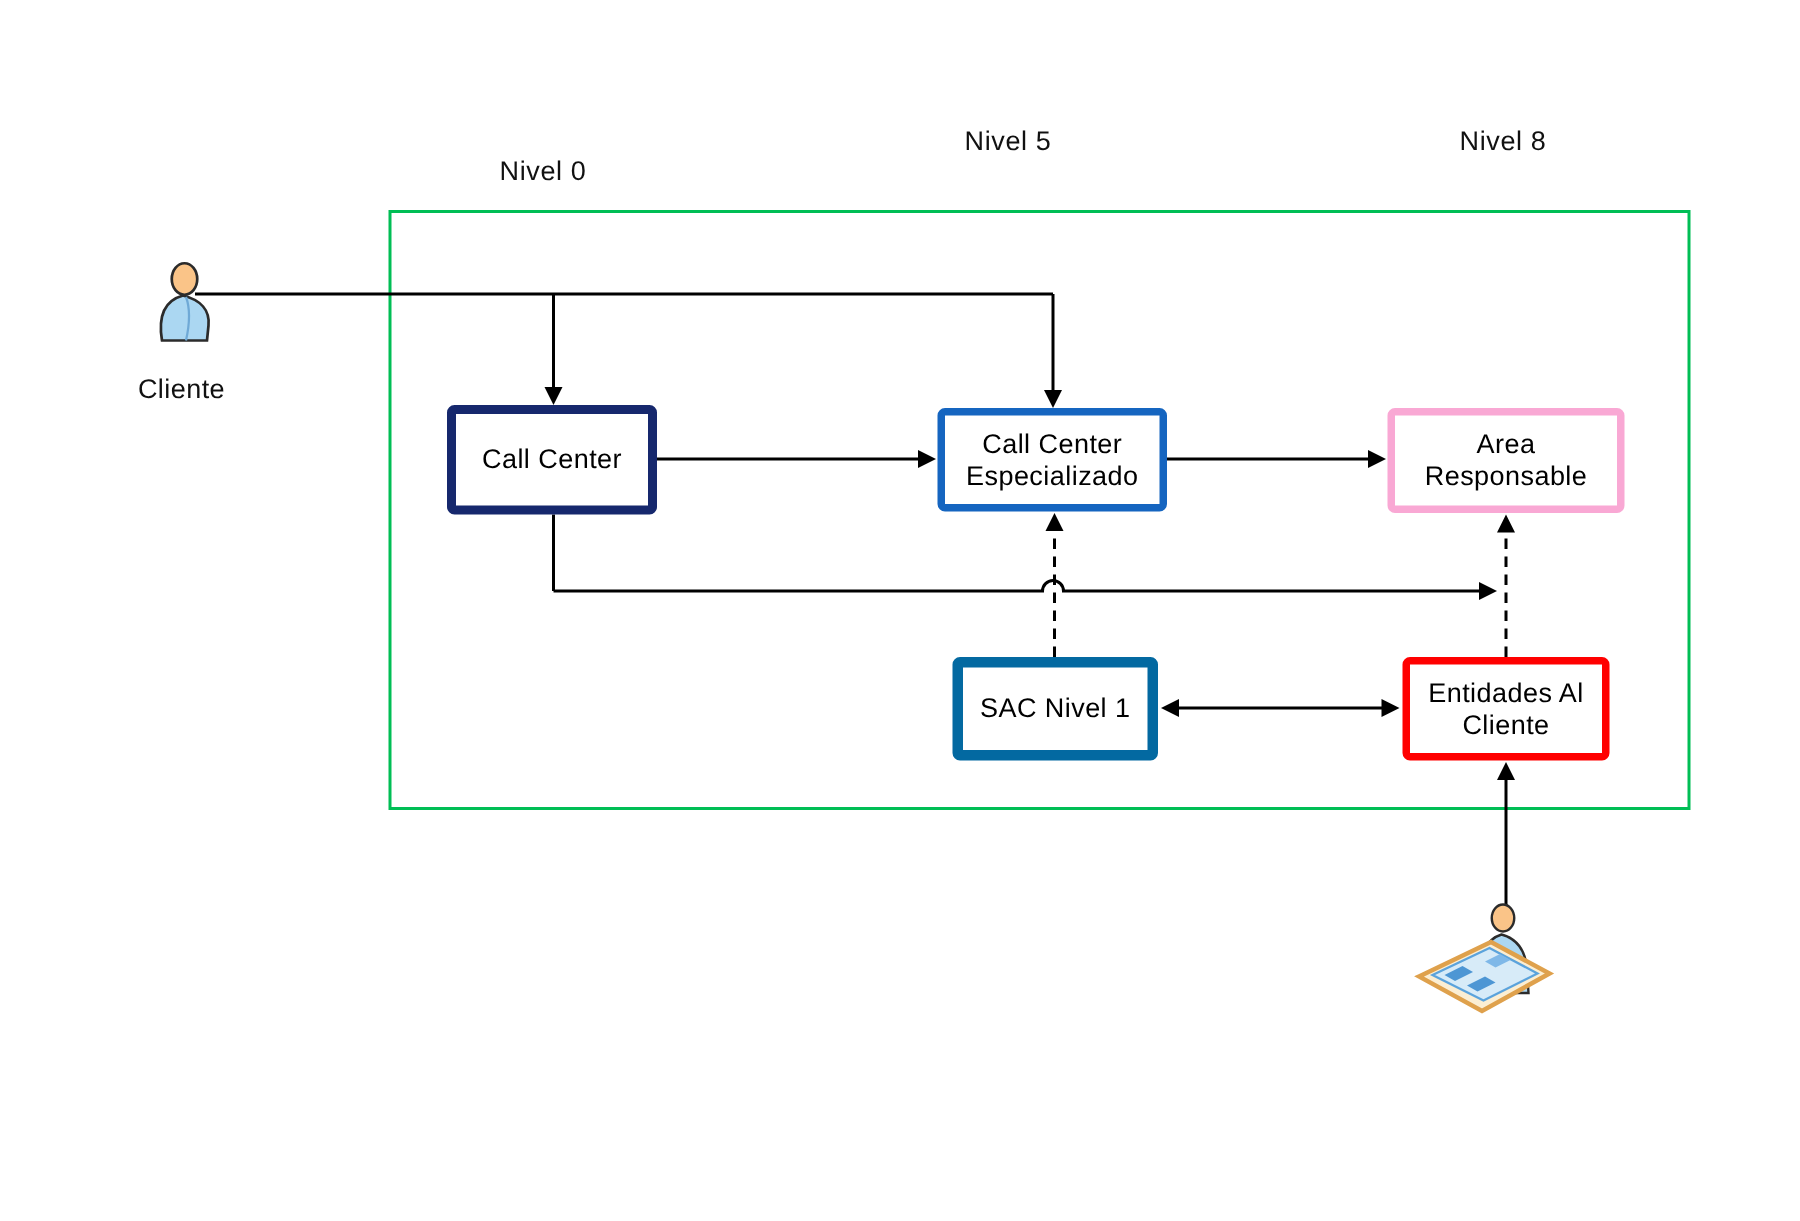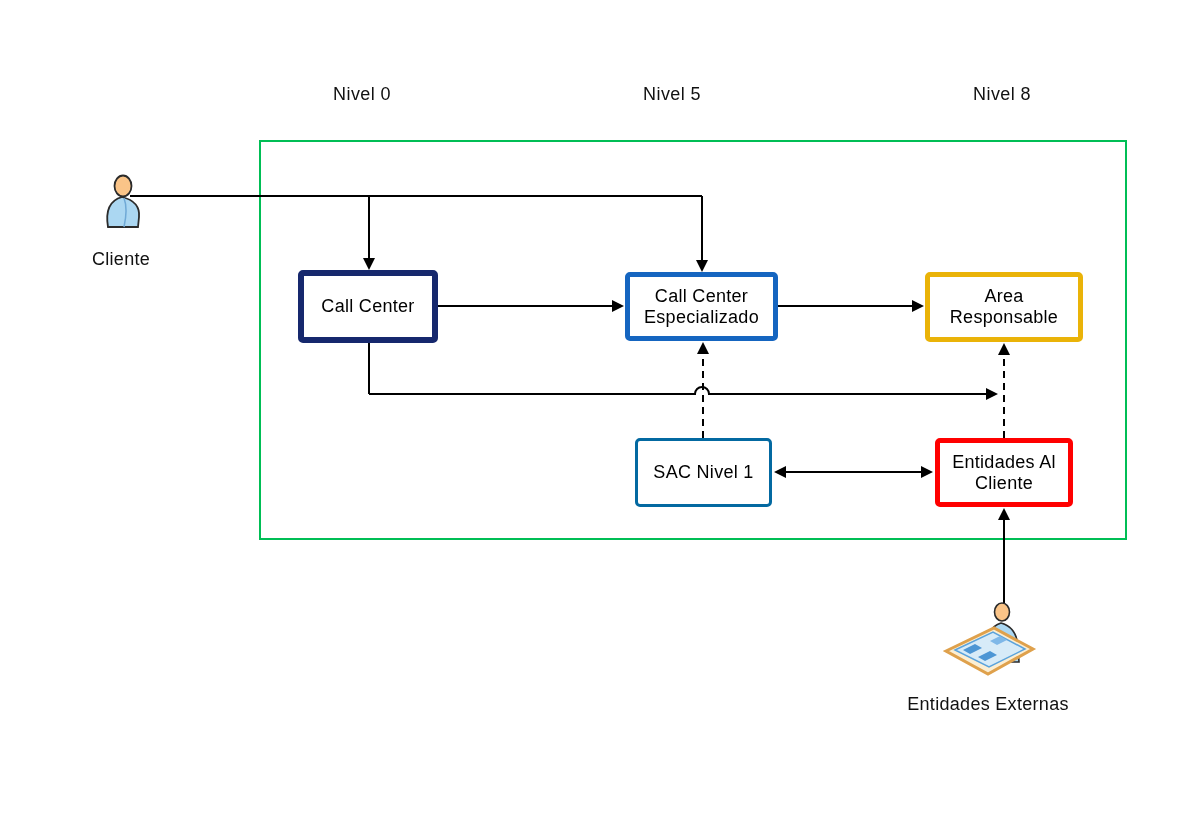--- a/index.html
+++ b/index.html
@@ -13,39 +13,39 @@
   }
   .lines-svg{position:absolute;left:0;top:0;width:1200px;height:814px;}
   .boundary{
     position:absolute;left:259px;top:140px;width:868px;height:400px;
     border:2px solid #00BE55;box-sizing:border-box;background:transparent;
   }
   .col-label{
     position:absolute;top:84px;width:150px;text-align:center;
     font-size:18px;letter-spacing:0.4px;color:#111;
   }
-  .col-label.n0{left:287px;}
+  .col-label.n0{left:287px;margin-top:20px;}
   .col-label.n1{left:597px;}
   .col-label.n2{left:927px;}
   .actor-label{
     position:absolute;text-align:center;font-size:18px;letter-spacing:0.3px;color:#111;
   }
   .actor-label.cliente{left:46px;top:249px;width:150px;}
   .actor-label.entidades{left:878px;top:694px;width:220px;}
   .box{
     position:absolute;box-sizing:border-box;background:#ffffff;
     display:flex;flex-direction:column;align-items:center;justify-content:center;
     text-align:center;font-size:18px;line-height:21px;letter-spacing:0.3px;
     border-radius:5px;
   }
   .box .bl{display:block;}
   .box.call-center{left:298px;top:270px;width:140px;height:73px;border:6px solid #16286D;}
   .box.cc-esp{left:625px;top:272px;width:153px;height:69px;border:5px solid #1565C0;}
-  .box.area-resp{left:925px;top:272px;width:158px;height:70px;border:5px solid #eab308;}
-  .box.sac{left:635px;top:438px;width:137px;height:69px;border:3px solid #0369a1;}
+  .box.area-resp{left:925px;top:272px;width:158px;height:70px;border:5px solid #f9a8d4;}
+  .box.sac{left:635px;top:438px;width:137px;height:69px;border:7px solid #0369a1;}
   .box.servicio{left:935px;top:438px;width:138px;height:69px;border:5px solid #FF0000;}
 </style>
 </head>
 <body>
 
 <div class="canvas">
 
   <div class="boundary"></div>
 
   <svg class="lines-svg" viewBox="0 0 1200 814" xmlns="http://www.w3.org/2000/svg">
@@ -96,21 +96,20 @@
       <polygon points="978,657 990,651 997,655 985,661" fill="#4D96D4"></polygon>
       <polygon points="990,641 1000,636 1007,640 997,645" fill="#7FB8E8"></polygon>
     </g>
   </svg>
 
   <div class="col-label n0">Nivel 0</div>
   <div class="col-label n1">Nivel 5</div>
   <div class="col-label n2">Nivel 8</div>
 
   <div class="actor-label cliente">Cliente</div>
-  <div class="actor-label entidades">Entidades Externas</div>
 
   <div class="box call-center">
     <span class="bl">Call Center</span>
   </div>
 
   <div class="box cc-esp">
     <span class="bl">Call Center</span>
     <span class="bl">Especializado</span>
   </div>
 

